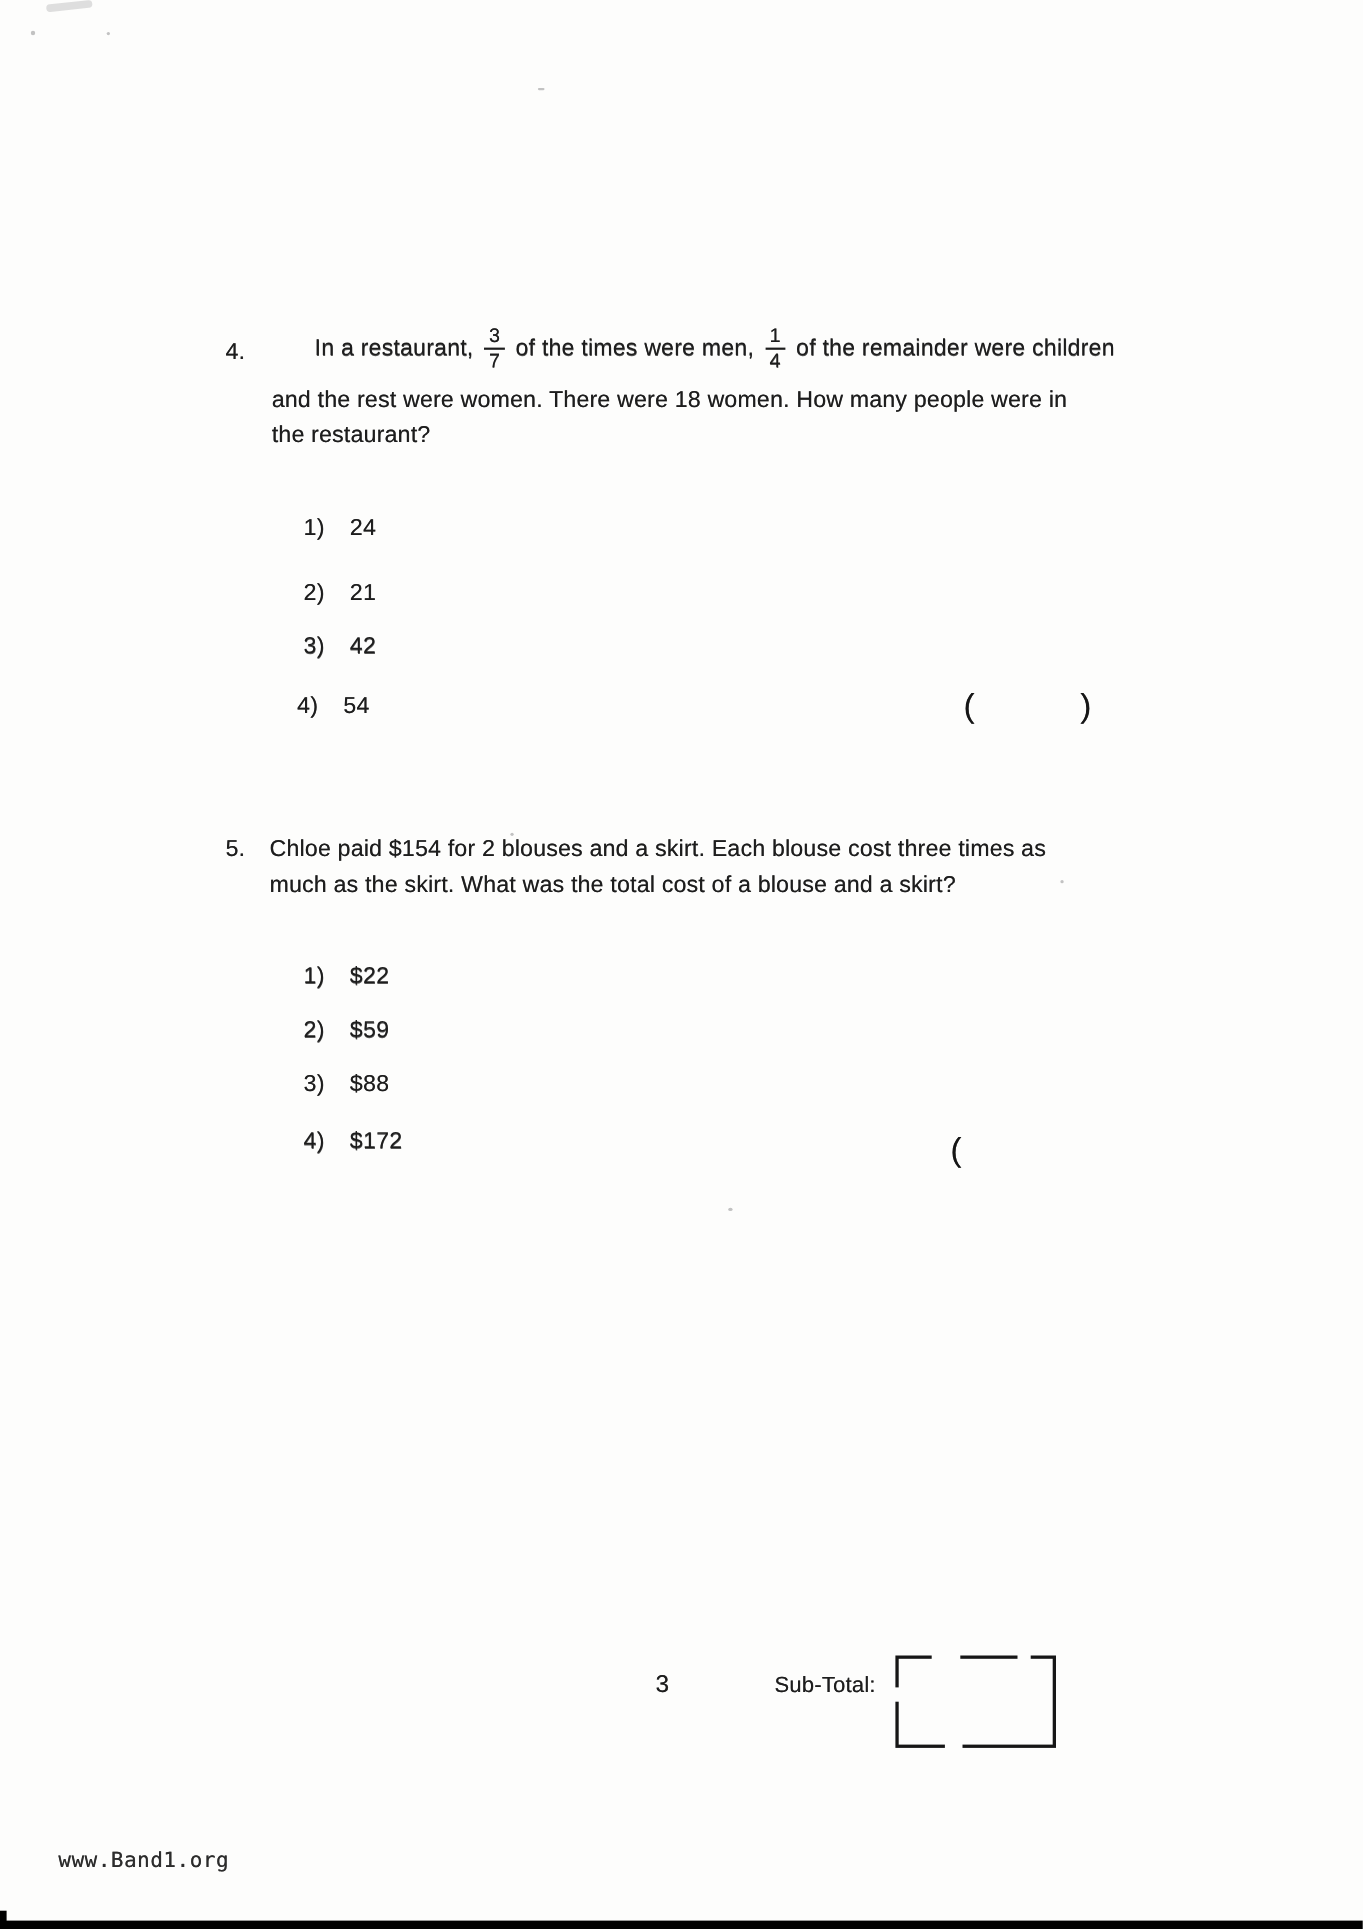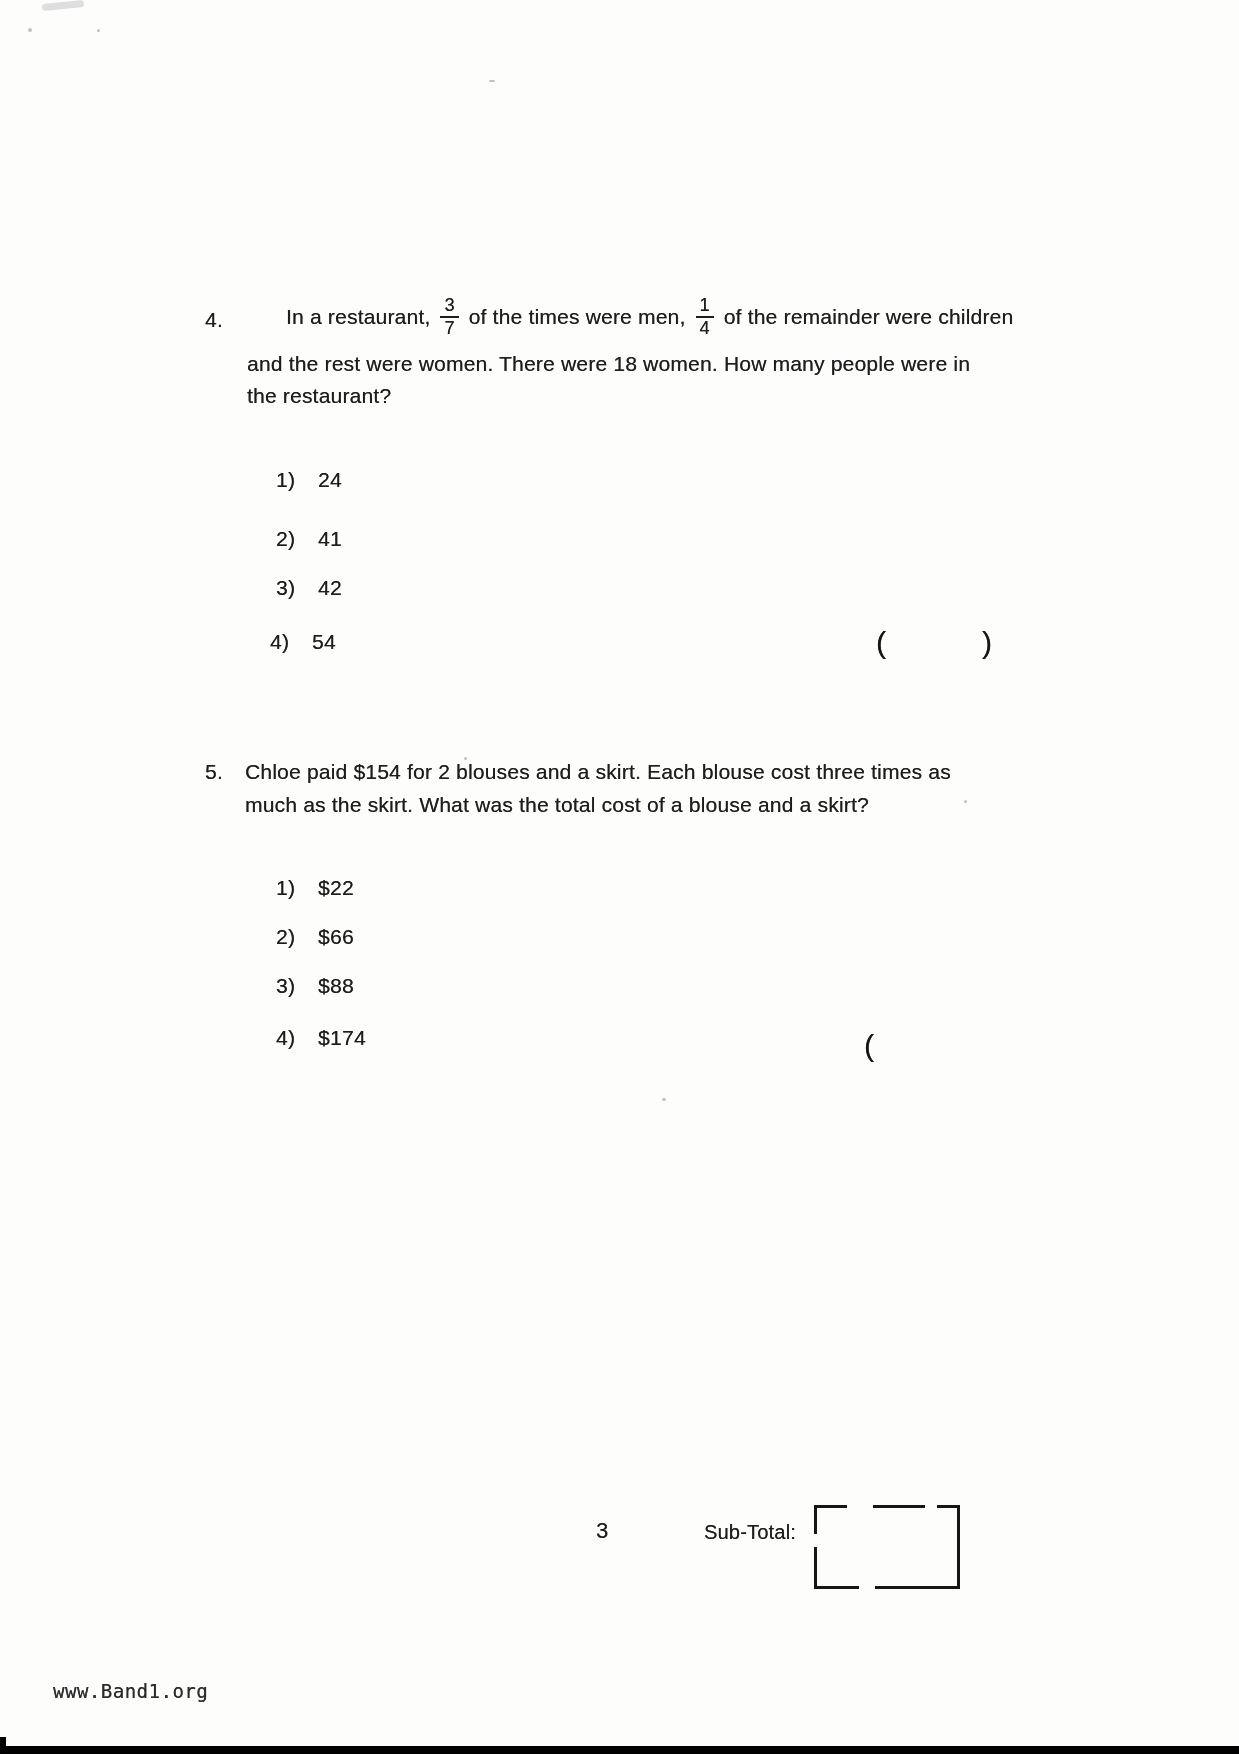--- a/index.html
+++ b/index.html
@@ -165,21 +165,21 @@
 
     <div class="qline" style="left:247px; top:352px;">and the rest were women. There were 18 women. How many people were in</div>
     <div class="qline" style="left:247px; top:384px;">the restaurant?</div>
 
     <div class="option" style="left:276px; top:468px;">
       <span class="olabel">1)</span>
       <span class="ovalue">24</span>
     </div>
     <div class="option" style="left:276px; top:527px;">
       <span class="olabel">2)</span>
-      <span class="ovalue">41</span>
+      <span class="ovalue">21</span>
     </div>
     <div class="option" style="left:276px; top:576px;">
       <span class="olabel">3)</span>
       <span class="ovalue">42</span>
     </div>
     <div class="option" style="left:270px; top:630px;">
       <span class="olabel">4)</span>
       <span class="ovalue">54</span>
     </div>
 
@@ -191,29 +191,29 @@
     <div class="qnum" style="left:205px; top:760px;">5.</div>
     <div class="qline" style="left:245px; top:760px;">Chloe paid $154 for 2 blouses and a skirt.  Each blouse cost three times as</div>
     <div class="qline" style="left:245px; top:793px;">much as the skirt.  What was the total cost of a blouse and a skirt?</div>
 
     <div class="option" style="left:276px; top:876px;">
       <span class="olabel">1)</span>
       <span class="ovalue">$22</span>
     </div>
     <div class="option" style="left:276px; top:925px;">
       <span class="olabel">2)</span>
-      <span class="ovalue">$66</span>
+      <span class="ovalue">$59</span>
     </div>
     <div class="option" style="left:276px; top:974px;">
       <span class="olabel">3)</span>
       <span class="ovalue">$88</span>
     </div>
     <div class="option" style="left:276px; top:1026px;">
       <span class="olabel">4)</span>
-      <span class="ovalue">$174</span>
+      <span class="ovalue">$172</span>
     </div>
 
     <span class="paren" style="left:864px; top:1029px;">(</span>
   </section>
 
   <div class="pagenum" style="left:596px; top:1518px;">3</div>
 
   <div class="subtotal" style="left:704px; top:1521px;">Sub-Total:</div>
 
   <div class="stamp-box">

